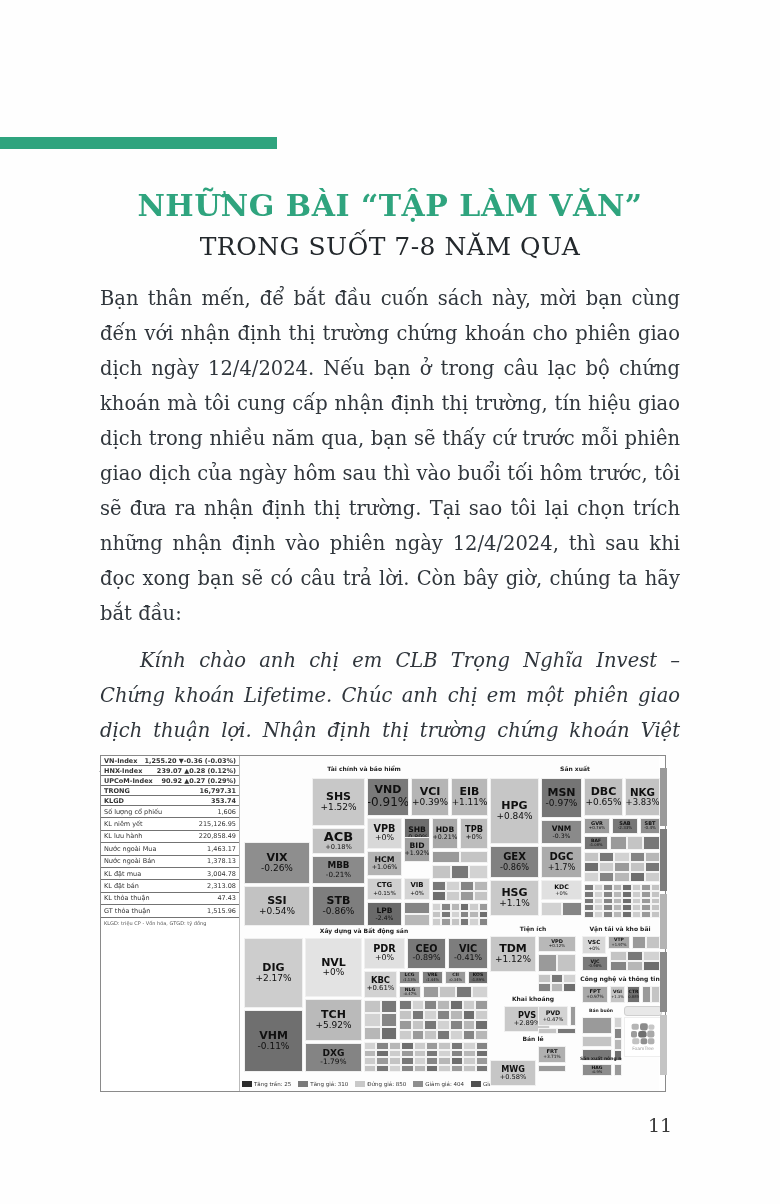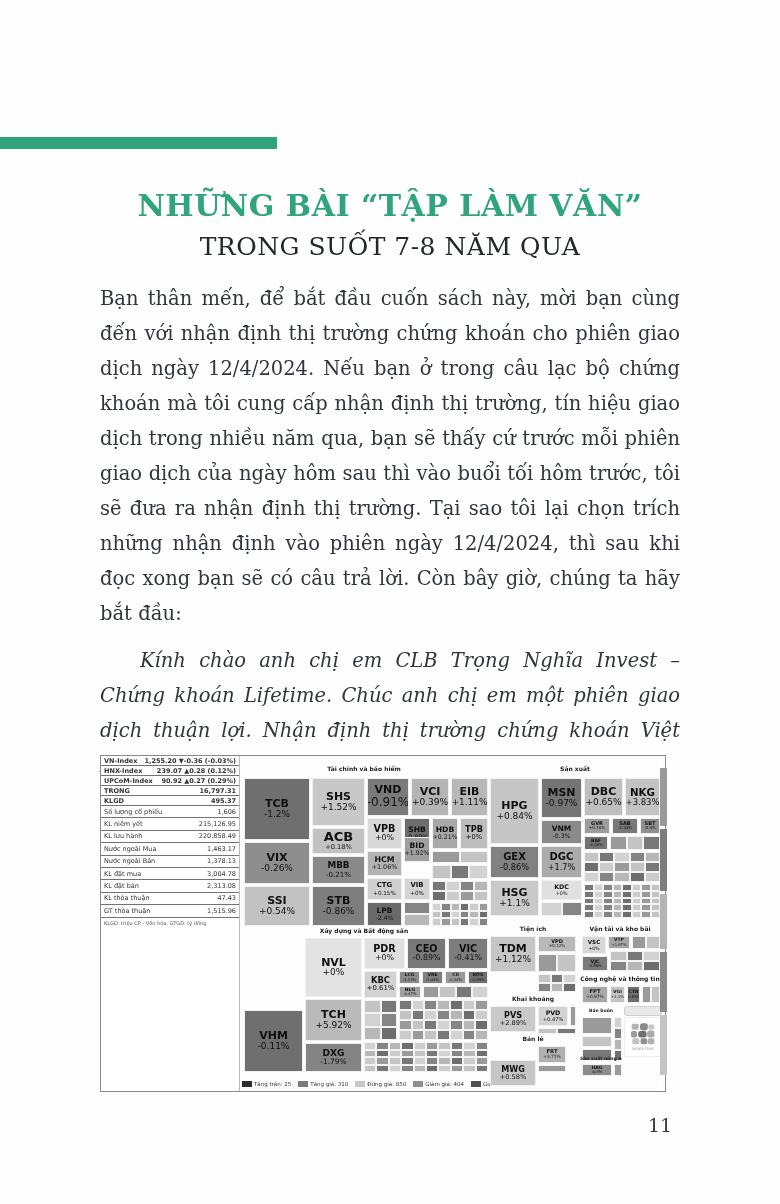--- a/index.html
+++ b/index.html
@@ -76,21 +76,21 @@
         <div class="side-row bold">
           <span>UPCoM-Index</span>
           <span>90.92 ▲0.27 (0.29%)</span>
         </div>
         <div class="side-row bold">
           <span>TRONG</span>
           <span>16,797.31</span>
         </div>
         <div class="side-row bold">
           <span>KLGD</span>
-          <span>495.37</span>
+          <span>353.74</span>
         </div>
         <div class="side-row">
           <span>Số lượng cổ phiếu</span>
           <span>1,606</span>
         </div>
         <div class="side-row">
           <span>KL niêm yết</span>
           <span>215,126.95</span>
         </div>
         <div class="side-row">
@@ -158,24 +158,20 @@
         <div class="leg-item">
           <span class="leg-sw" style="background: rgb(142, 142, 142);"></span>
           <span>Giảm giá: 404</span>
         </div>
         <div class="leg-item">
           <span class="leg-sw" style="background: rgb(79, 79, 79);"></span>
           <span>Giảm sàn: 19</span>
         </div>
       </div>
   <div class="sec-h" style="left: 0px; top: 8px; width: 248px; height: 10px;">Tài chính và bảo hiểm</div>
-      <div class="cell" style="left: 4px; top: 22px; width: 66px; height: 62px; background: rgb(111, 111, 111);">
-        <div class="tk" style="font-size: 11px;">TCB</div>
-        <div class="pc" style="font-size: 9.02px;">-1.2%</div>
-      </div>
       <div class="cell" style="left: 4px; top: 86px; width: 66px; height: 42px; background: rgb(142, 142, 142);">
         <div class="tk" style="font-size: 11px;">VIX</div>
         <div class="pc" style="font-size: 9.02px;">-0.26%</div>
       </div>
       <div class="cell" style="left: 4px; top: 130px; width: 66px; height: 40px; background: rgb(194, 194, 194);">
         <div class="tk" style="font-size: 11px;">SSI</div>
         <div class="pc" style="font-size: 9.02px;">+0.54%</div>
       </div>
       <div class="cell" style="left: 72px; top: 22px; width: 53px; height: 48px; background: rgb(200, 200, 200);">
         <div class="tk" style="font-size: 11px;">SHS</div>
@@ -381,20 +377,24 @@
       <div class="fill" style="left: 353.5px; top: 155.2px; width: 9.5px; height: 6.8px; background: rgb(210, 210, 210);"></div>
       <div class="fill" style="left: 363px; top: 155.2px; width: 9.5px; height: 6.8px; background: rgb(133, 133, 133);"></div>
       <div class="fill" style="left: 372.5px; top: 155.2px; width: 9.5px; height: 6.8px; background: rgb(183, 183, 183);"></div>
       <div class="fill" style="left: 382px; top: 155.2px; width: 9.5px; height: 6.8px; background: rgb(110, 110, 110);"></div>
       <div class="fill" style="left: 391.5px; top: 155.2px; width: 9.5px; height: 6.8px; background: rgb(204, 204, 204);"></div>
       <div class="fill" style="left: 401px; top: 155.2px; width: 9.5px; height: 6.8px; background: rgb(154, 154, 154);"></div>
       <div class="fill" style="left: 410.5px; top: 155.2px; width: 9.5px; height: 6.8px; background: rgb(196, 196, 196);"></div>
       <div class="fill" style="left: 301px; top: 146px; width: 20.5px; height: 14px; background: rgb(210, 210, 210);"></div>
       <div class="fill" style="left: 321.5px; top: 146px; width: 20.5px; height: 14px; background: rgb(133, 133, 133);"></div>
       <div class="sec-h" style="left: 0px; top: 170px; width: 248px; height: 10px;">Xây dựng và Bất động sản</div>
+      <div class="cell" style="left: 4px; top: 182px; width: 59px; height: 70px; background: rgb(205, 205, 205);">
+        <div class="tk" style="font-size: 11px;">DIG</div>
+        <div class="pc" style="font-size: 9.02px;">+2.17%</div>
+      </div>
       <div class="cell" style="left: 4px; top: 254px; width: 59px; height: 62px; background: rgb(111, 111, 111);">
         <div class="tk" style="font-size: 11px;">VHM</div>
         <div class="pc" style="font-size: 9.02px;">-0.11%</div>
       </div>
       <div class="cell" style="left: 65px; top: 182px; width: 57px; height: 59px; background: rgb(227, 227, 227);">
         <div class="tk" style="font-size: 11px;">NVL</div>
         <div class="pc" style="font-size: 9.02px;">+0%</div>
       </div>
       <div class="cell" style="left: 65px; top: 243px; width: 57px; height: 42px; background: rgb(186, 186, 186);">
         <div class="tk" style="font-size: 11px;">TCH</div>
@@ -529,21 +529,21 @@
       </div>
       <div class="fill" style="left: 298px; top: 198px; width: 19px; height: 18px; background: rgb(154, 154, 154);"></div>
       <div class="fill" style="left: 317px; top: 198px; width: 19px; height: 18px; background: rgb(196, 196, 196);"></div>
       <div class="fill" style="left: 298px; top: 218px; width: 12.6667px; height: 9px; background: rgb(196, 196, 196);"></div>
       <div class="fill" style="left: 310.667px; top: 218px; width: 12.6667px; height: 9px; background: rgb(120, 120, 120);"></div>
       <div class="fill" style="left: 323.333px; top: 218px; width: 12.6667px; height: 9px; background: rgb(210, 210, 210);"></div>
       <div class="fill" style="left: 298px; top: 227px; width: 12.6667px; height: 9px; background: rgb(133, 133, 133);"></div>
       <div class="fill" style="left: 310.667px; top: 227px; width: 12.6667px; height: 9px; background: rgb(183, 183, 183);"></div>
       <div class="fill" style="left: 323.333px; top: 227px; width: 12.6667px; height: 9px; background: rgb(110, 110, 110);"></div>
       <div class="sec-h" style="left: 250px; top: 238px; width: 86px; height: 10px;">Khai khoáng</div>
-      <div class="cell" style="left: 250px; top: 250px; width: 46px; height: 26px; background: rgb(201, 201, 201);">
+      <div class="cell" style="left: 264px; top: 250px; width: 46px; height: 26px; background: rgb(201, 201, 201);">
         <div class="tk" style="font-size: 8.125px;">PVS</div>
         <div class="pc" style="font-size: 6.6625px;">+2.89%</div>
       </div>
       <div class="cell" style="left: 298px; top: 250px; width: 30px; height: 20px; background: rgb(211, 211, 211);">
         <div class="tk" style="font-size: 6.25px;">PVD</div>
         <div class="pc" style="font-size: 5.125px;">+0.47%</div>
       </div>
       <div class="fill" style="left: 330px; top: 250px; width: 6px; height: 20px; background: rgb(154, 154, 154);"></div>
       <div class="fill" style="left: 298px; top: 272px; width: 19px; height: 6px; background: rgb(196, 196, 196);"></div>
       <div class="fill" style="left: 317px; top: 272px; width: 19px; height: 6px; background: rgb(120, 120, 120);"></div>

